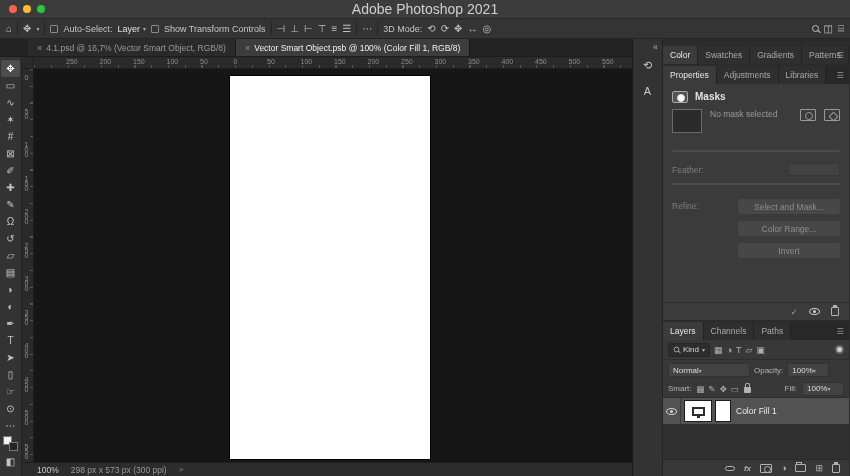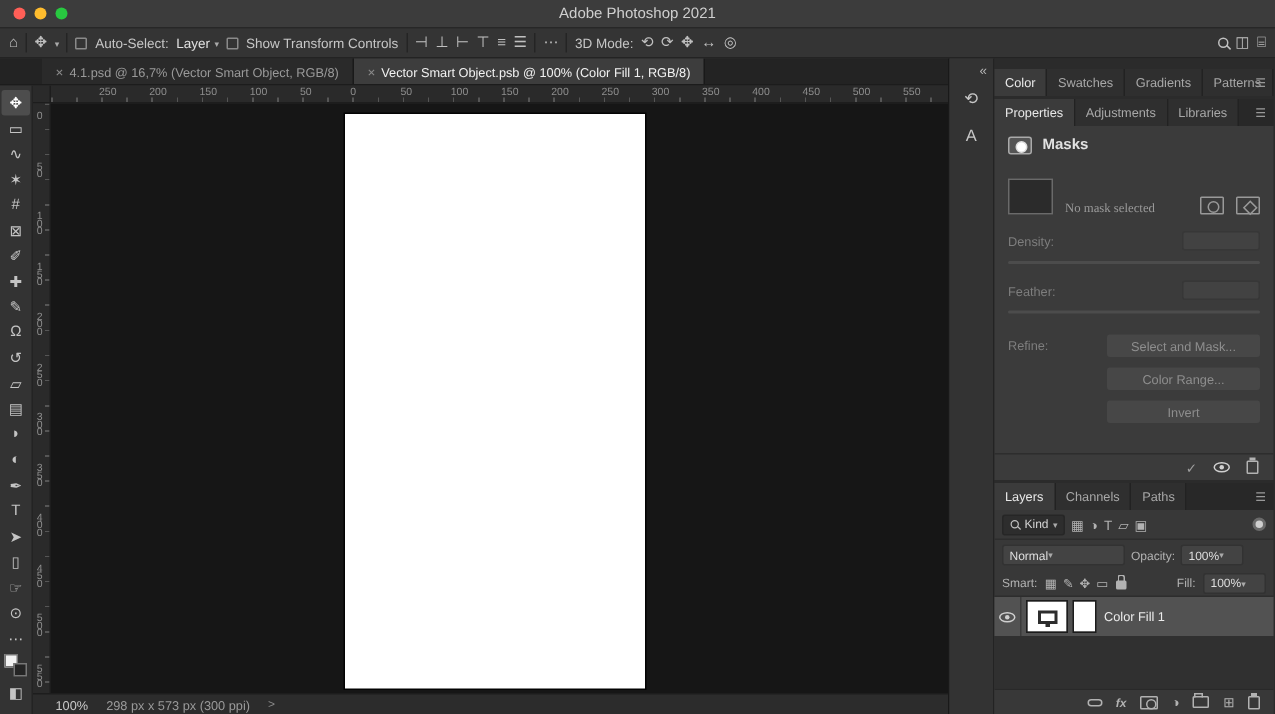--- a/index.html
+++ b/index.html
@@ -4,21 +4,21 @@
 <style>
   *{margin:0;padding:0;box-sizing:border-box;}
   html,body{background:#000;}
   body{font-family:"Liberation Sans",sans-serif;-webkit-font-smoothing:antialiased;}
   .app{position:relative;width:850px;height:476px;background:#323232;overflow:hidden;}
 
   
   .titlebar{height:19px;background:#3c3c3c;border-bottom:1px solid #272727;display:flex;align-items:center;position:relative;}
   .traffic{display:flex;gap:6px;margin-left:9px;z-index:2;}
   .tl{width:8px;height:8px;border-radius:50%;}
-  .win-title{position:absolute;left:0;right:0;text-align:center;font-size:10px;color:#cfcfcf;}
+  .win-title{position:absolute;left:0;right:0;text-align:center;font-size:14px;color:#cfcfcf;}
 
   
   .optionsbar{height:20px;background:#343434;border-bottom:1px solid #232323;display:flex;align-items:center;font-size:9px;color:#c6c6c6;padding:0 6px;gap:5px;white-space:nowrap;}
   .ob-sep{width:1px;height:13px;background:#242424;flex:0 0 1px;}
   .ob-icon{font-size:10px;color:#c0c0c0;line-height:1;}
   .ob-caret{font-size:6px;color:#aaa;}
   .checkbox{width:8px;height:8px;border:1px solid #8a8a8a;border-radius:1px;display:inline-block;background:transparent;flex:0 0 8px;}
   .ob-select{display:flex;align-items:center;gap:3px;color:#e0e0e0;}
   .ob-group{display:flex;align-items:center;gap:5px;}
   .spacer{flex:1;}
@@ -73,21 +73,21 @@
   .ptab-row{height:18px;background:#282828;display:flex;align-items:stretch;position:relative;}
   .ptab{padding:0 7px;display:flex;align-items:center;font-size:8.5px;color:#a8a8a8;background:#2f2f2f;border-right:1px solid #222;}
   .ptab.active{background:#3b3b3b;color:#e9e9e9;}
   .pmenu{position:absolute;right:5px;top:0;bottom:0;display:flex;align-items:center;color:#999;font-size:8px;}
 
   .masks-content{background:#3b3b3b;height:236px;padding:0 9px;display:flex;flex-direction:column;}
   .masks-head{display:flex;align-items:center;gap:7px;height:25px;flex:0 0 25px;}
   .mask-badge{width:16px;height:12px;background:#555;border:1px solid #aaa;border-radius:2px;position:relative;}
   .mask-badge::after{content:'';position:absolute;left:4px;top:2px;width:6px;height:6px;border:1px solid #ddd;border-radius:50%;background:#fff;}
   .masks-title{font-size:10px;color:#e2e2e2;font-weight:bold;}
-  .no-mask-row{display:flex;align-items:flex-end;gap:8px;height:34px;flex:0 0 34px;font-family:Liberation Serif, serif;}
+  .no-mask-row{display:flex;align-items:flex-start;gap:8px;height:34px;flex:0 0 34px;}
   .no-mask-thumb{width:30px;height:24px;background:#2b2b2b;border:1px solid #6a6a6a;}
   .no-mask-text{font-size:8.5px;color:#9a9a9a;flex:1;}
   .mini-btn{width:16px;height:12px;border:1px solid #999;border-radius:1px;position:relative;flex:0 0 16px;}
   .mini-btn.pixel::after{content:'';position:absolute;left:4px;top:2px;width:6px;height:6px;border:1px solid #999;border-radius:50%;}
   .mini-btn.vector::after{content:'';position:absolute;left:5px;top:3px;width:5px;height:5px;border:1px solid #999;transform:rotate(45deg);}
   .slider-row{display:flex;justify-content:space-between;align-items:center;margin-top:11px;}
   .slider-label{font-size:8.5px;color:#7e7e7e;}
   .slider-value{width:52px;height:13px;background:#424242;border:1px solid #373737;border-radius:2px;}
   .slider-track{height:2px;background:#4c4c4c;border-radius:1px;margin-top:7px;}
   .refine-row{display:flex;margin-top:14px;}
@@ -320,24 +320,20 @@
             <div class="masks-head">
               <span class="mask-badge"></span>
               <span class="masks-title">Masks</span>
             </div>
             <div class="no-mask-row">
               <span class="no-mask-thumb"></span>
               <span class="no-mask-text">No mask selected</span>
               <span class="mini-btn pixel"></span>
               <span class="mini-btn vector"></span>
             </div>
-            <div class="slider-row">
-              <span class="slider-label">Density:</span>
-              <span class="slider-value"></span>
-            </div>
             <div class="slider-track"></div>
             <div class="slider-row">
               <span class="slider-label">Feather:</span>
               <span class="slider-value"></span>
             </div>
             <div class="slider-track"></div>
             <div class="refine-row">
               <span class="refine-label">Refine:</span>
               <div class="refine-buttons" id="refine-buttons">
                   <div class="pbtn">Select and Mask...</div>

